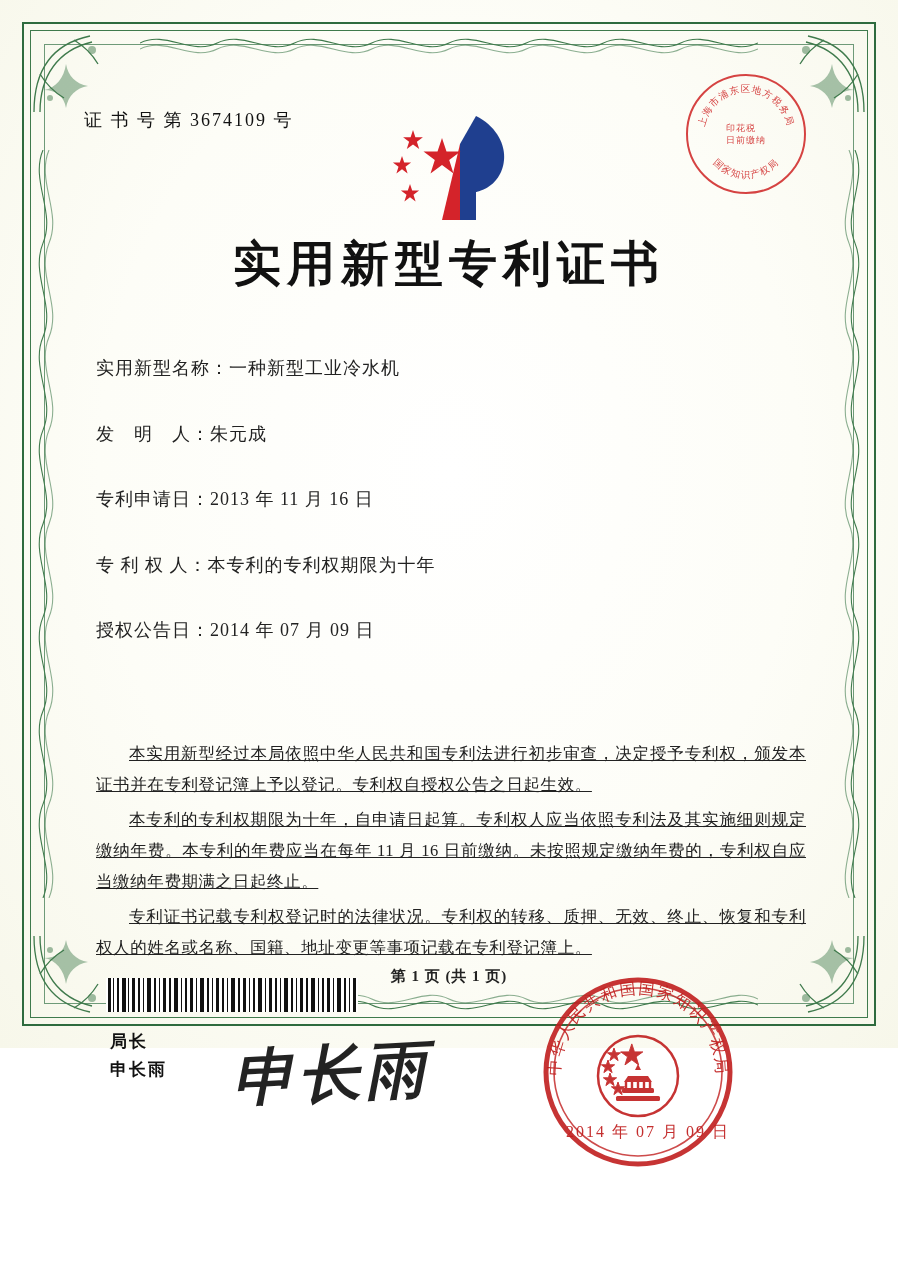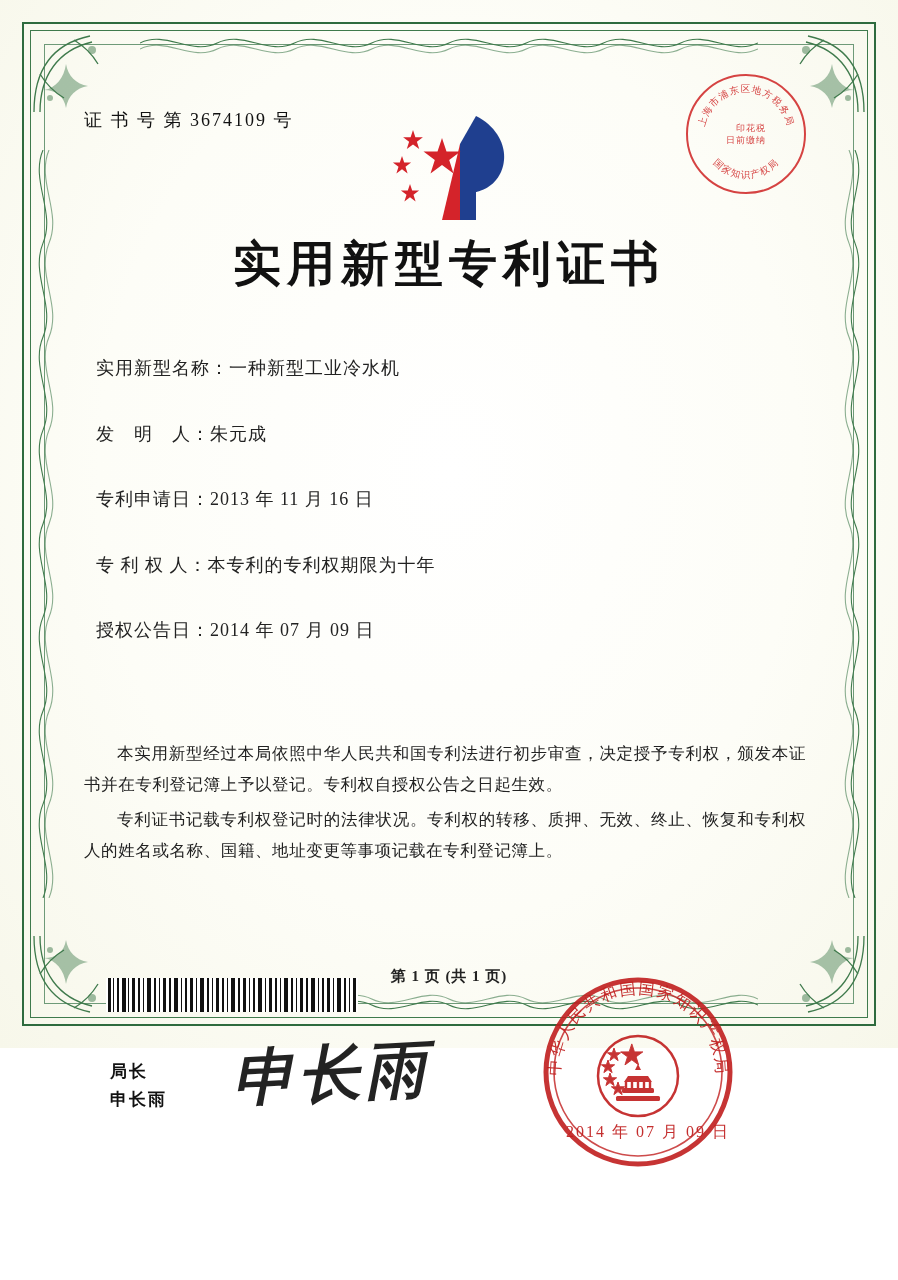--- a/index.html
+++ b/index.html
@@ -64,21 +64,21 @@
 
   .tax-stamp{
     position:absolute;right:92px;top:74px;
     width:116px;height:116px;border-radius:50%;
     border:2px solid #cf2323;
     color:#cf2323;
     opacity:.85;
   }
   .tax-stamp .ts-inner{
     position:absolute;left:50%;top:50%;transform:translate(-50%,-50%);
-    text-align:right;font-size:9px;line-height:12px;letter-spacing:1px;
+    text-align:left;font-size:9px;line-height:12px;letter-spacing:1px;
     white-space:nowrap;
   }
   .tax-stamp .ts-arc{
     position:absolute;left:0;top:0;width:116px;height:116px;
   }
   .tax-stamp .ts-arc text{font-size:9.5px;fill:#cf2323;letter-spacing:1.2px;}
 
   .title{
     position:absolute;left:0;right:0;top:232px;
     text-align:center;
@@ -93,35 +93,36 @@
   }
   .field{
     font-size:18px;line-height:1.2;margin-bottom:44px;color:#222;
     letter-spacing:1px;
   }
   .field .lbl{display:inline-block;}
   .field .val{display:inline-block;}
 
   
   .paras{
-    position:absolute;left:84px;right:92px;top:738px;
+    position:absolute;left:96px;right:92px;top:738px;
     font-size:16.5px;line-height:31px;text-align:justify;color:#222;
     letter-spacing:.6px;
+    text-decoration:underline;
   }
   .paras p{margin:0 0 4px 0;text-indent:2em;}
 
   
   .barcode{
     position:absolute;left:106px;top:978px;width:252px;height:34px;
   }
   .barcode svg{display:block;}
 
   
   .sign-label{
-    position:absolute;left:110px;top:1058px;
+    position:absolute;left:110px;top:1028px;
     font-size:17px;font-weight:bold;line-height:28px;color:#111;
     letter-spacing:2px;
   }
   .sign-script{
     position:absolute;left:232px;top:1032px;
     font-size:62px;color:#111;
     font-family:"Liberation Serif","DejaVu Serif",serif;
     font-weight:bold;font-style:italic;
     letter-spacing:4px;
     transform:rotate(-3deg);
@@ -267,20 +268,21 @@
     <div class="field">
       <span class="lbl">专 利 权 人：</span><span class="val">本专利的专利权期限为十年</span>
     </div>
     <div class="field">
       <span class="lbl">授权公告日：</span><span class="val">2014 年 07 月 09 日</span>
     </div>
   </div>
 
   <div class="paras">
     <p>本实用新型经过本局依照中华人民共和国专利法进行初步审查，决定授予专利权，颁发本证书并在专利登记簿上予以登记。专利权自授权公告之日起生效。</p>
+    <p>本专利的专利权期限为十年，自申请日起算。专利权人应当依照专利法及其实施细则规定缴纳年费。本专利的年费应当在每年 11 月 16 日前缴纳。未按照规定缴纳年费的，专利权自应当缴纳年费期满之日起终止。</p>
     <p>专利证书记载专利权登记时的法律状况。专利权的转移、质押、无效、终止、恢复和专利权人的姓名或名称、国籍、地址变更等事项记载在专利登记簿上。</p>
   </div>
 
   <div class="barcode">
     <svg width="252" height="34" viewBox="0 0 252 34">
       <rect x="0" y="0" width="252" height="34" fill="#ffffff"></rect>
       <g fill="#111">
         <rect x="2" y="0" width="3" height="34"></rect>
           <rect x="7" y="0" width="1" height="34"></rect>
         <rect x="11" y="0" width="2" height="34"></rect>

